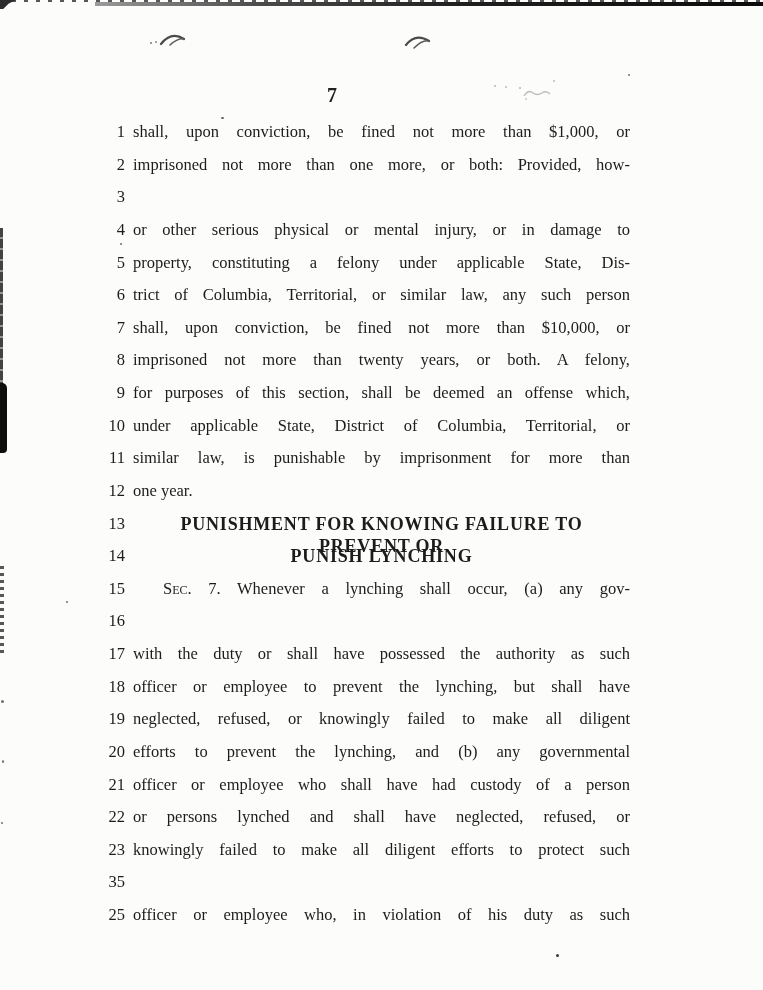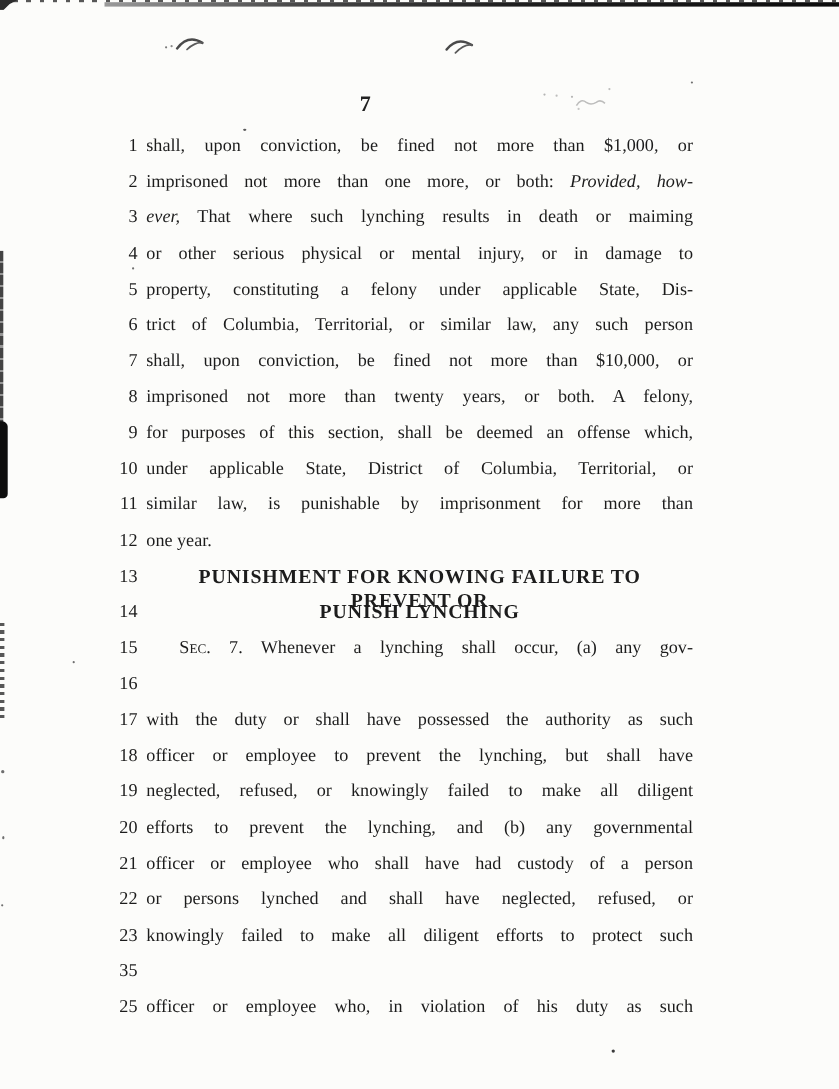--- a/index.html
+++ b/index.html
@@ -33,21 +33,21 @@
   
   .bill{position:absolute;top:116px;left:0;width:763px;}
   .line{display:flex;height:32.64px;box-sizing:border-box;padding-top:5px;font-size:16.5px;line-height:21px;}
   .num{display:block;width:125px;text-align:right;flex:0 0 auto;color:#1c1c1c;}
   .text{display:block;width:497px;margin-left:8px;flex:0 0 auto;}
   .just .text{text-align:justify;text-align-last:justify;}
   .cent .text{text-align:center;text-align-last:center;}
   .left .text{text-align:center;text-align-last:left;}
   .heading .text{font-weight:bold;font-size:18px;letter-spacing:.8px;line-height:22px;}
   .indent .text{text-indent:30px;}
-  .it{font-style:italic;}
+  .it{}
   .sc{font-variant:small-caps;}
 </style>
 </head>
 <body>
 
 <div class="page">
 
   <div class="edge-dots"></div>
   <div class="edge-band"></div>
   <div class="edge-corner"></div>
@@ -90,21 +90,20 @@
       <div class="line just">
         <span class="num">1</span>
         <span class="text"><span>shall, upon conviction, be fined not more than $1,000, or</span></span>
       </div>
       <div class="line just">
         <span class="num">2</span>
         <span class="text"><span>imprisoned not more than one more, or both: </span><span class="it">Provided, how-</span></span>
       </div>
       <div class="line just">
         <span class="num">3</span>
-        <span class="text"><span class="it">ever,</span><span> That where such lynching results in death or maiming</span></span>
       </div>
       <div class="line just">
         <span class="num">4</span>
         <span class="text"><span>or other serious physical or mental injury, or in damage to</span></span>
       </div>
       <div class="line just">
         <span class="num">5</span>
         <span class="text"><span>property, constituting a felony under applicable State, Dis-</span></span>
       </div>
       <div class="line just">

